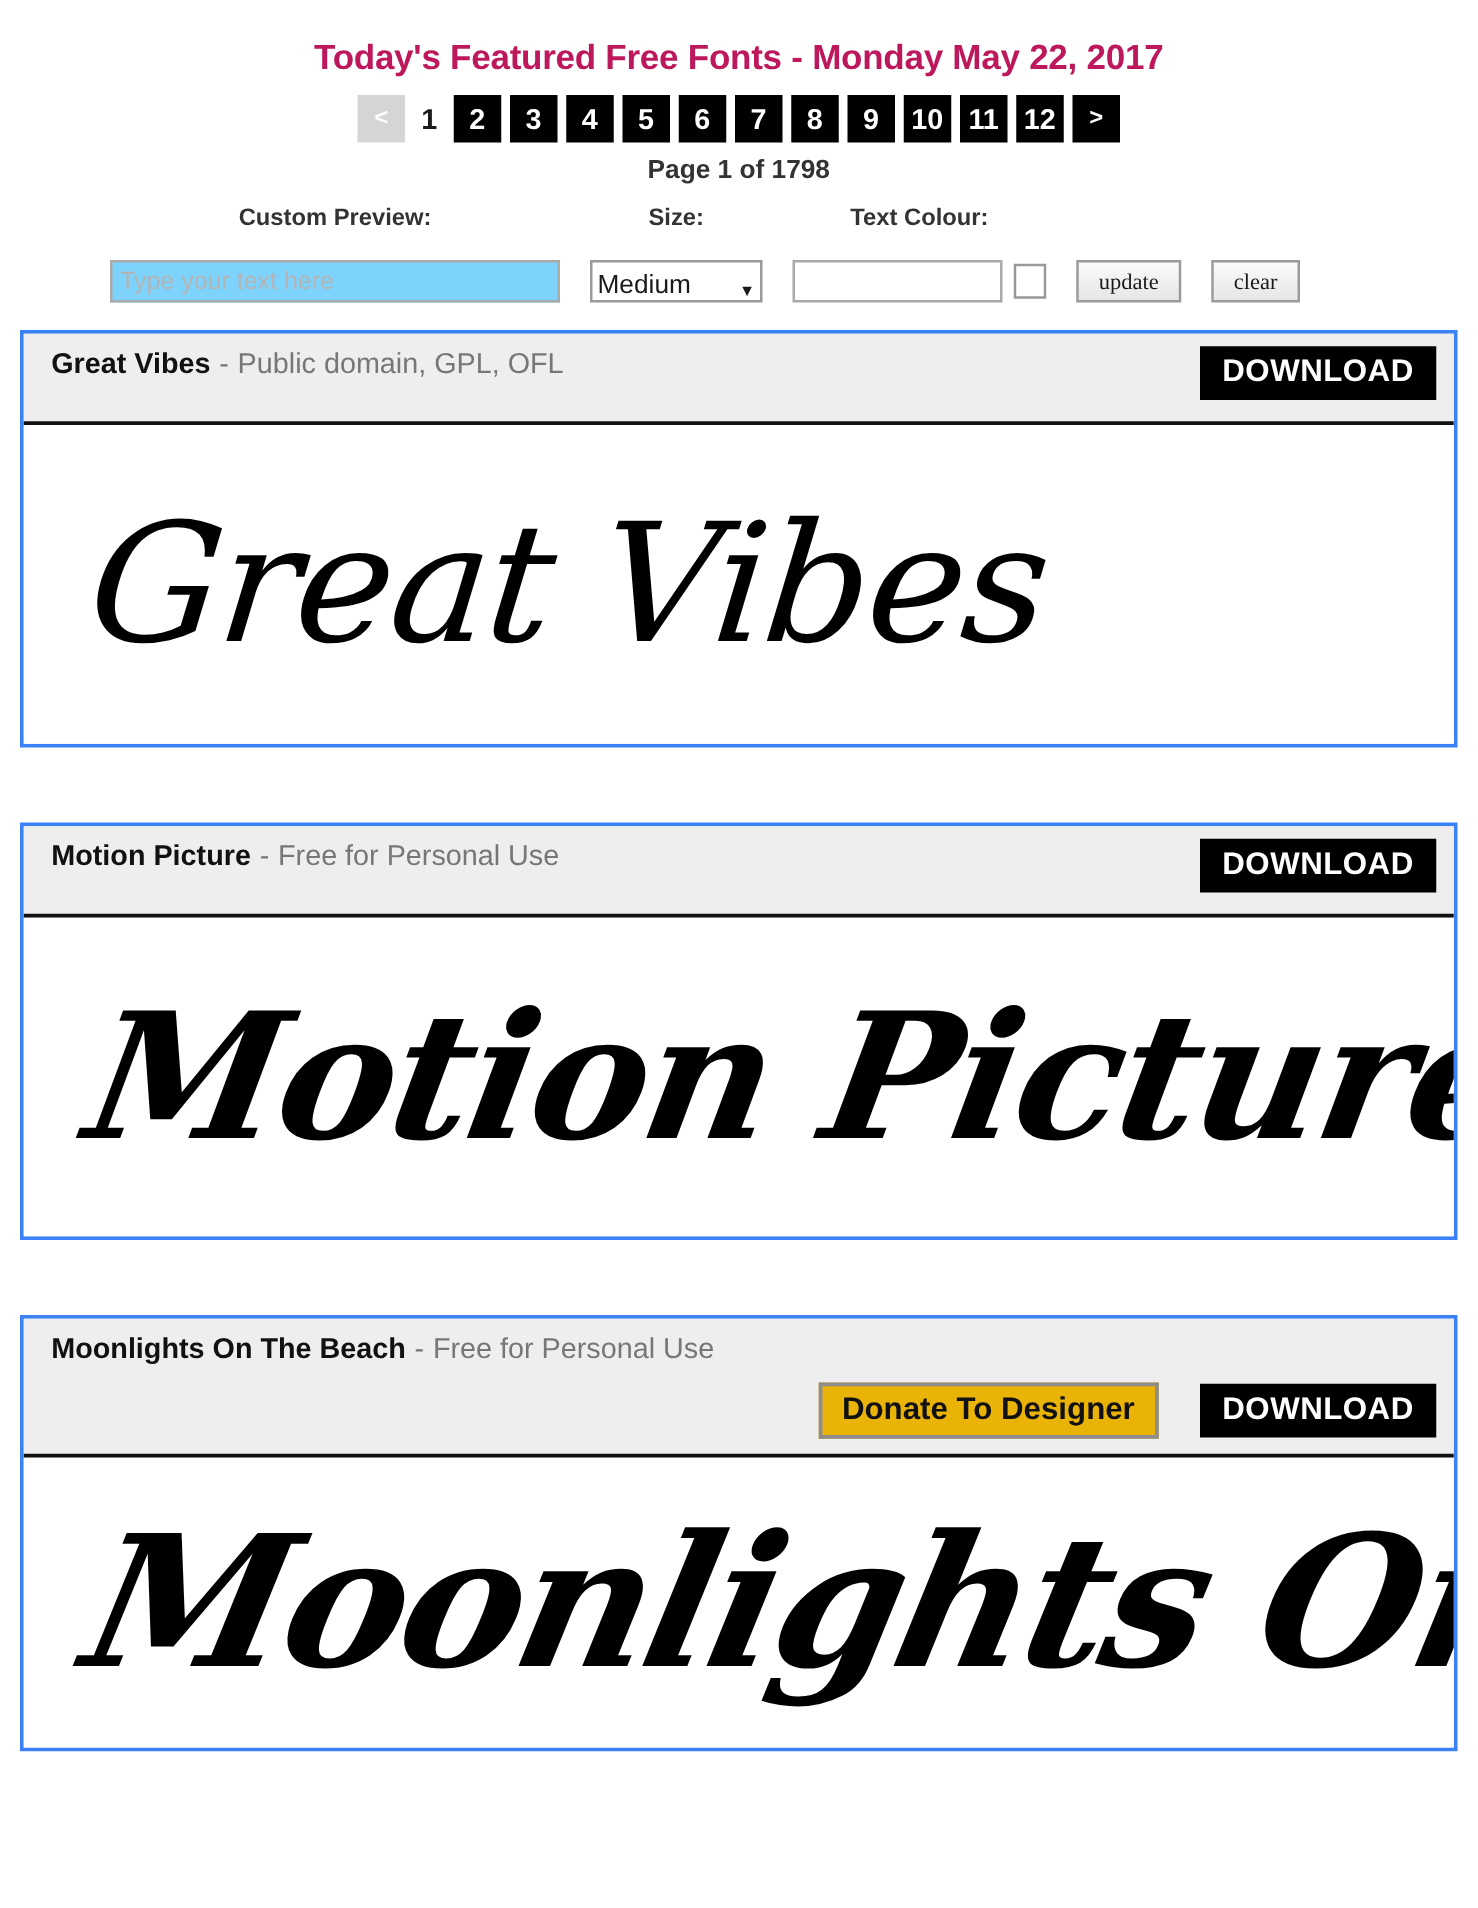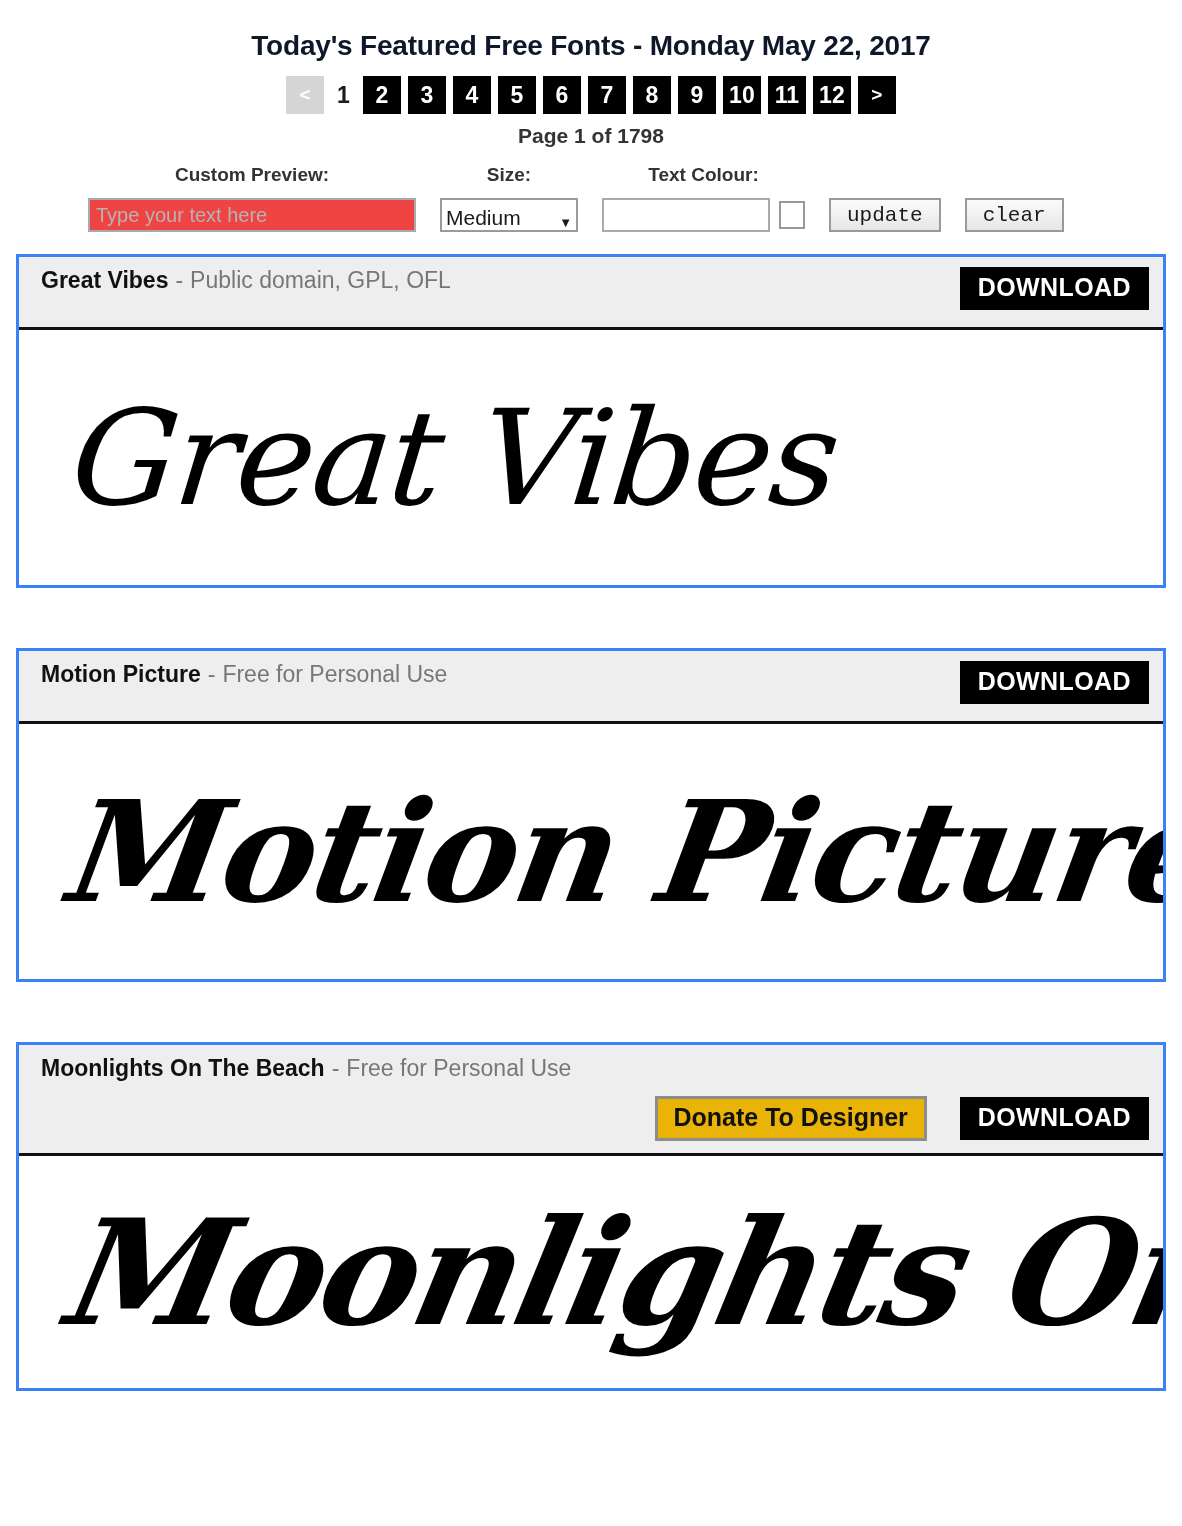--- a/index.html
+++ b/index.html
@@ -14,21 +14,21 @@
     color: #1a1a1a;
     overflow: hidden;
     position: relative;
   }
 
   
   .page-title {
     text-align: center;
     font-size: 28px;
     font-weight: bold;
-    color: #0f172a;
+    color: #be185d;
     margin: 30px 0 0 0;
     letter-spacing: -0.2px;
   }
 
   
   .pager {
     display: flex;
     justify-content: center;
     align-items: center;
     gap: 7px;
@@ -83,28 +83,28 @@
   }
   .ctrl-group {
     display: flex;
     flex-direction: column;
     align-items: center;
   }
   .ctrl-label {
     font-size: 19px;
     font-weight: bold;
     color: #333333;
-    margin-bottom: 12px;
+    margin-bottom: 22px;
   }
   .text-input {
-    width: 328px;
+    width: 360px;
     height: 34px;
     box-sizing: border-box;
     border: 2px solid #aaaaaa;
-    background: #ef4444;
+    background: #7dd3fc;
     font-family: "Liberation Sans", sans-serif;
     font-size: 20px;
     color: #1a1a1a;
     padding: 0 6px;
     outline: none;
   }
   .text-input::placeholder { color: #b4b4b4; }
   .size-select {
     width: 138px;
     height: 34px;
@@ -141,22 +141,22 @@
     height: 28px;
     box-sizing: border-box;
     border: 2px solid #999999;
     background: #ffffff;
   }
   .plain-btn {
     height: 34px;
     box-sizing: border-box;
     border: 2px solid #9a9a9a;
     background: linear-gradient(#fbfbfb, #e6e6e6);
-    font-family: Liberation Mono, monospace;
-    font-size: 21px;
+    font-family: Liberation Serif, serif;
+    font-size: 18px;
     color: #1a1a1a;
     padding: 0 16px;
     cursor: pointer;
   }
 
   
   .cards { margin-top: 22px; }
   .card {
     margin: 0 16px 60px 16px;
     border: 3px solid #3b82f6;

